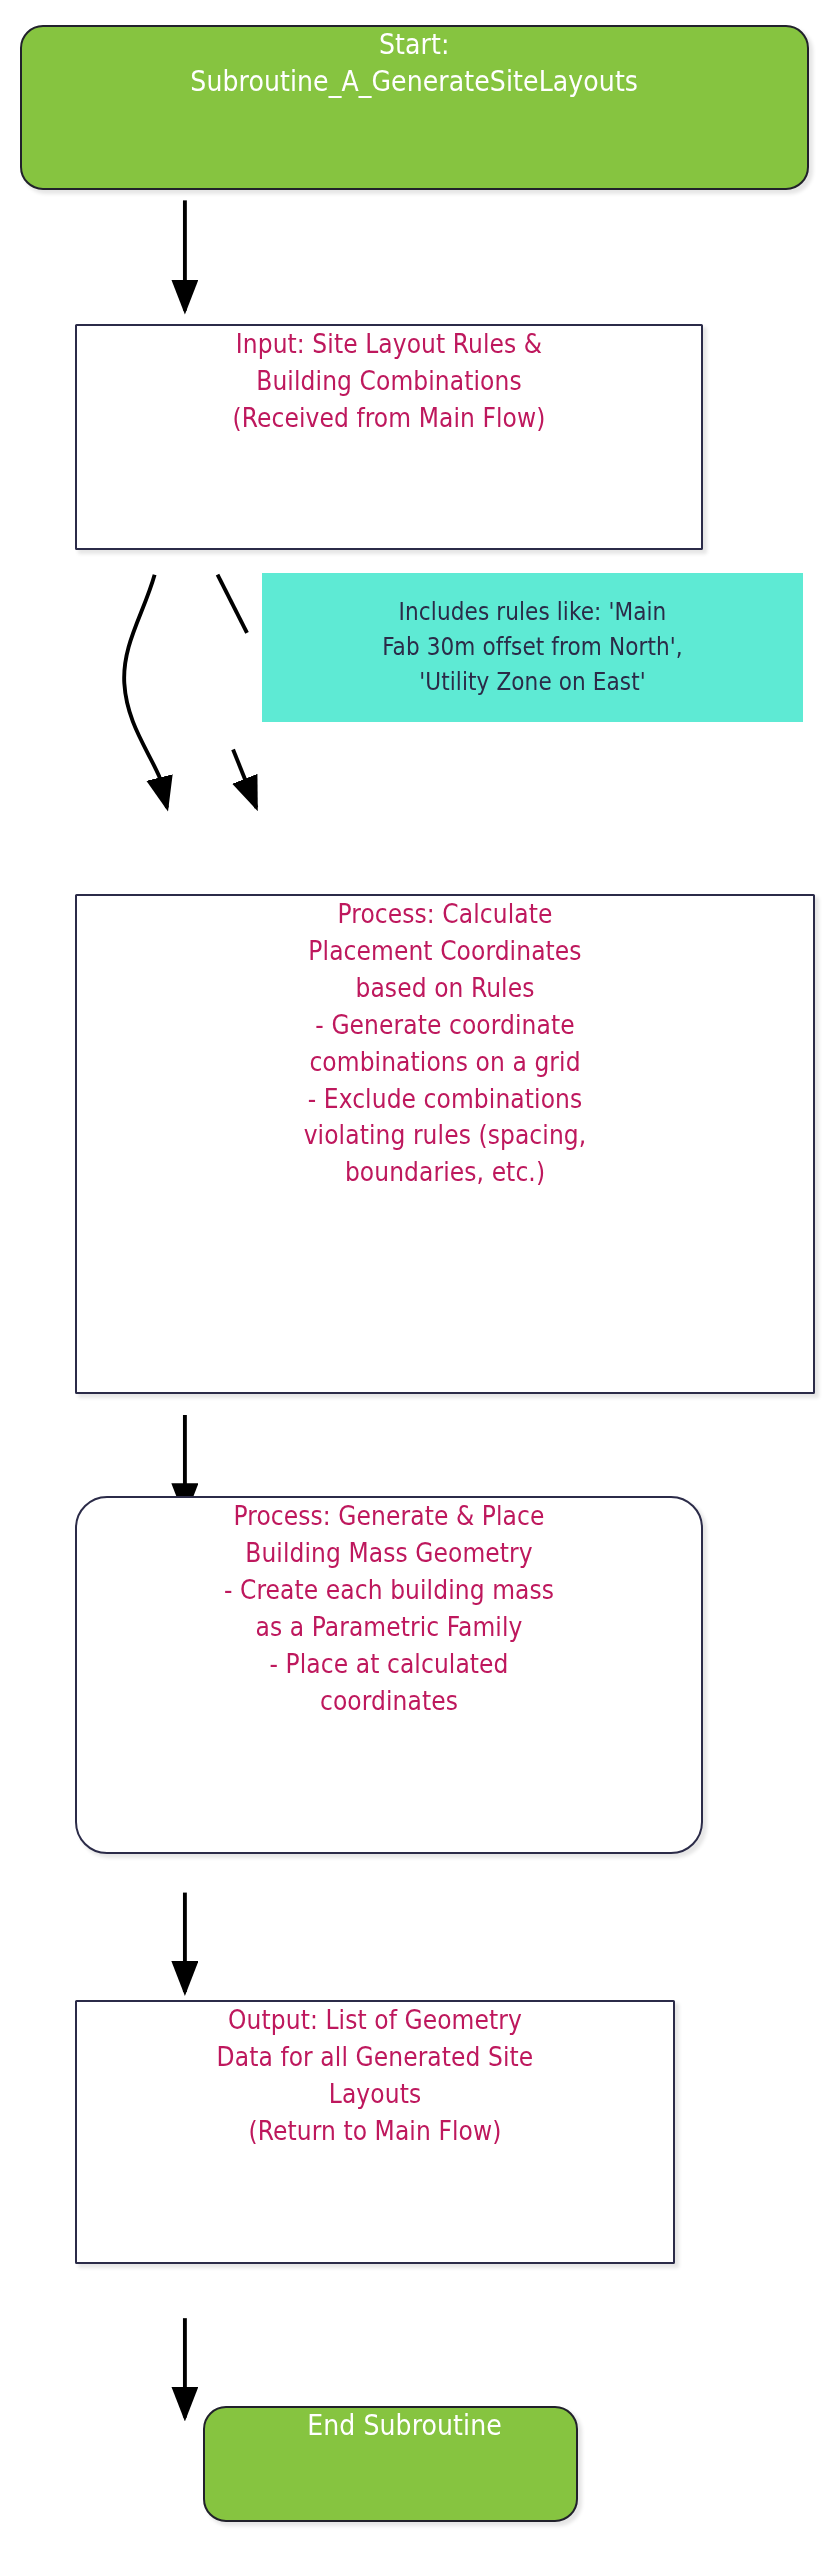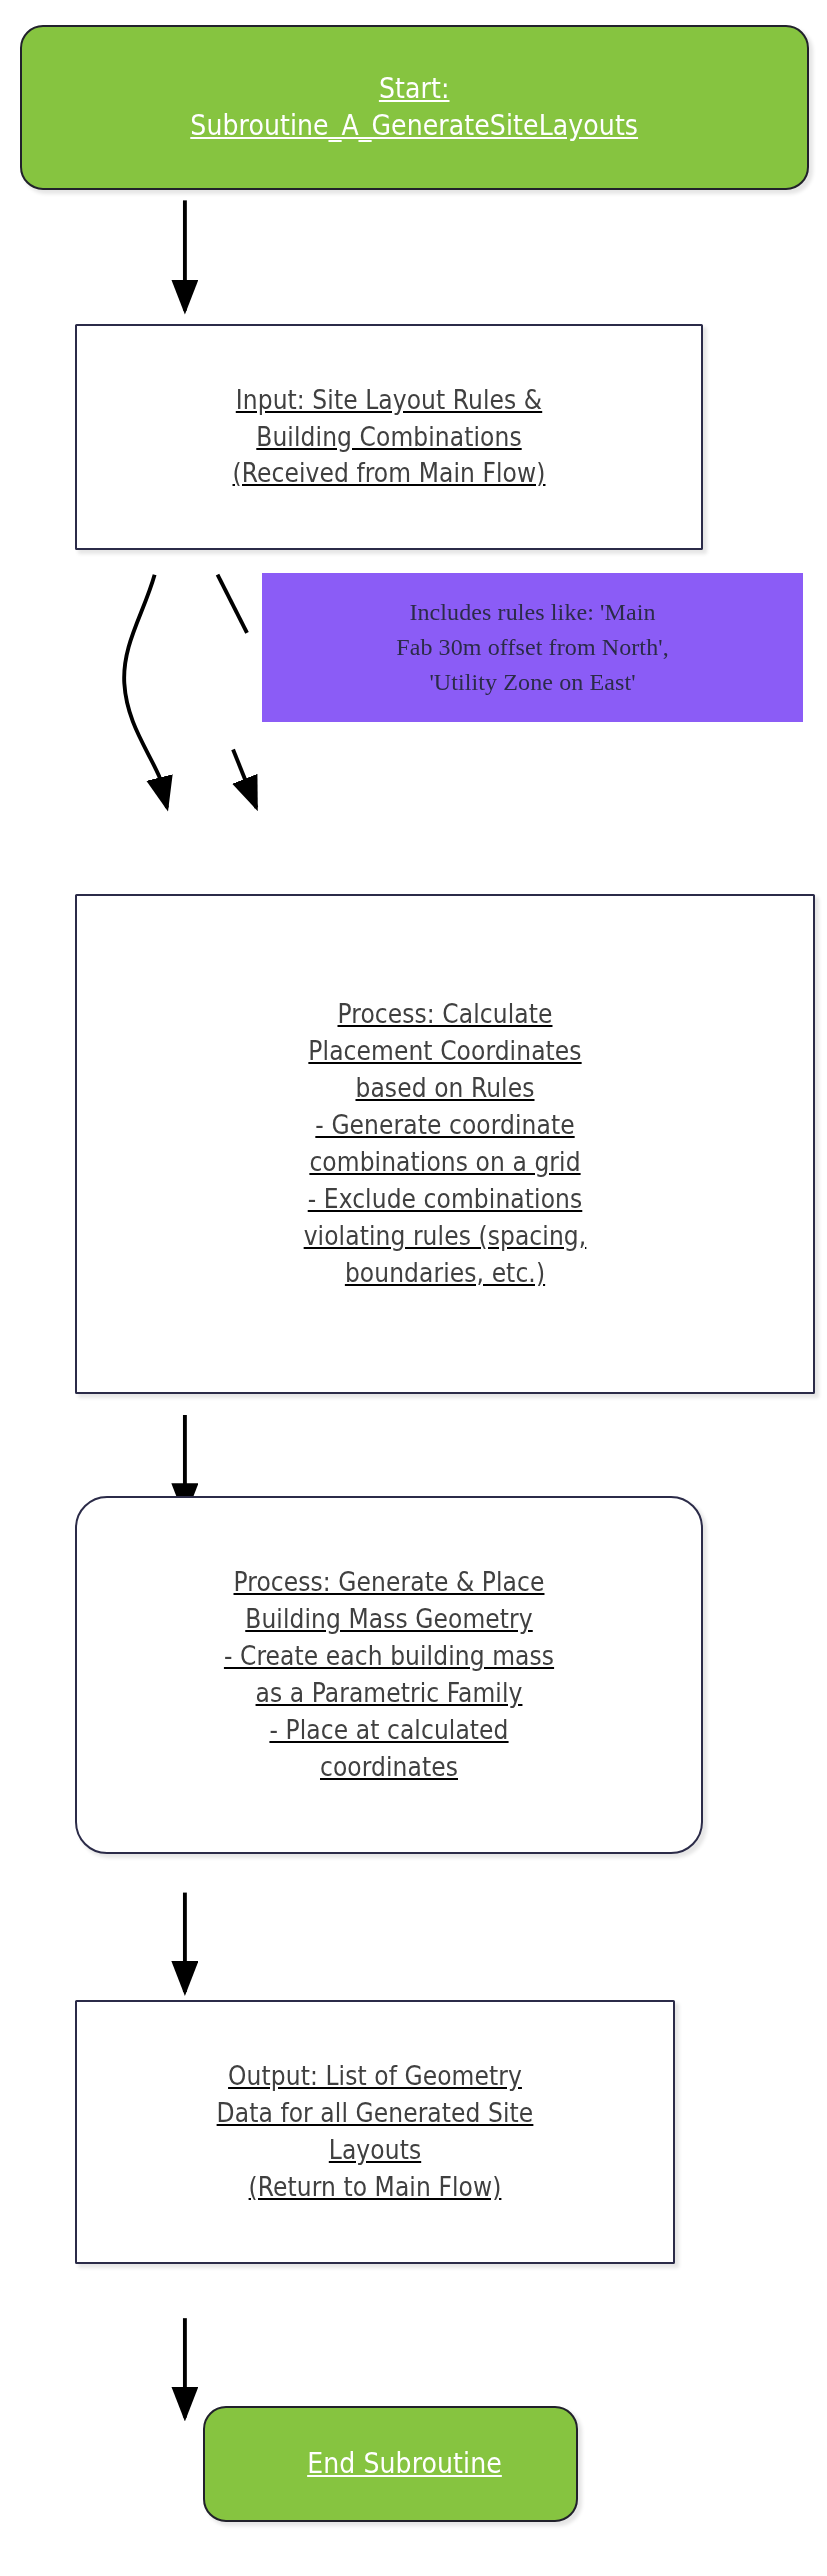--- a/index.html
+++ b/index.html
@@ -31,24 +31,23 @@
     width: 828px;
     height: 2576px;
     pointer-events: none;
   }
 
   
   .node {
     position: absolute;
     box-sizing: border-box;
     display: flex;
-    align-items: center;
+    align-items: flex-start;
     justify-content: center;
     text-align: center;
-    text-decoration: underline;
   }
 
   .node-text {
     display: block;
     width: 100%;
     white-space: pre-line;
     letter-spacing: 0.1px;
   }
 
   
@@ -66,37 +65,36 @@
   }
 
   
   .boxnode {
     background: #ffffff;
     border: 2.3px solid #2b2b48;
     border-radius: 1.6px;
     box-shadow: 3.1px 3.9px 3.9px rgba(0,0,0,0.10);
   }
   .boxnode .node-text {
-    color: #404040;
+    color: #be185d;
     font-size: 26px;
     line-height: 1.42;
   }
 
   
   .edge-label {
     position: absolute;
-    background: #8b5cf6;
+    background: #5eead4;
     color: #2b2b48;
     box-sizing: border-box;
     display: flex;
     align-items: center;
     justify-content: center;
     text-align: center;
     padding: 6.2px 9.3px;
-    font-family: Liberation Serif, serif;
   }
   .edge-label .node-text {
     font-size: 24px;
     line-height: 1.45;
     color: #2b2b48;
   }
 
   
   #node-start      { left: 9.3px;  top: 11.6px;   width: 374px; height: 78px; }
   #node-input      { left: 36px;  top: 152px;  width: 297px; height: 106px; }

